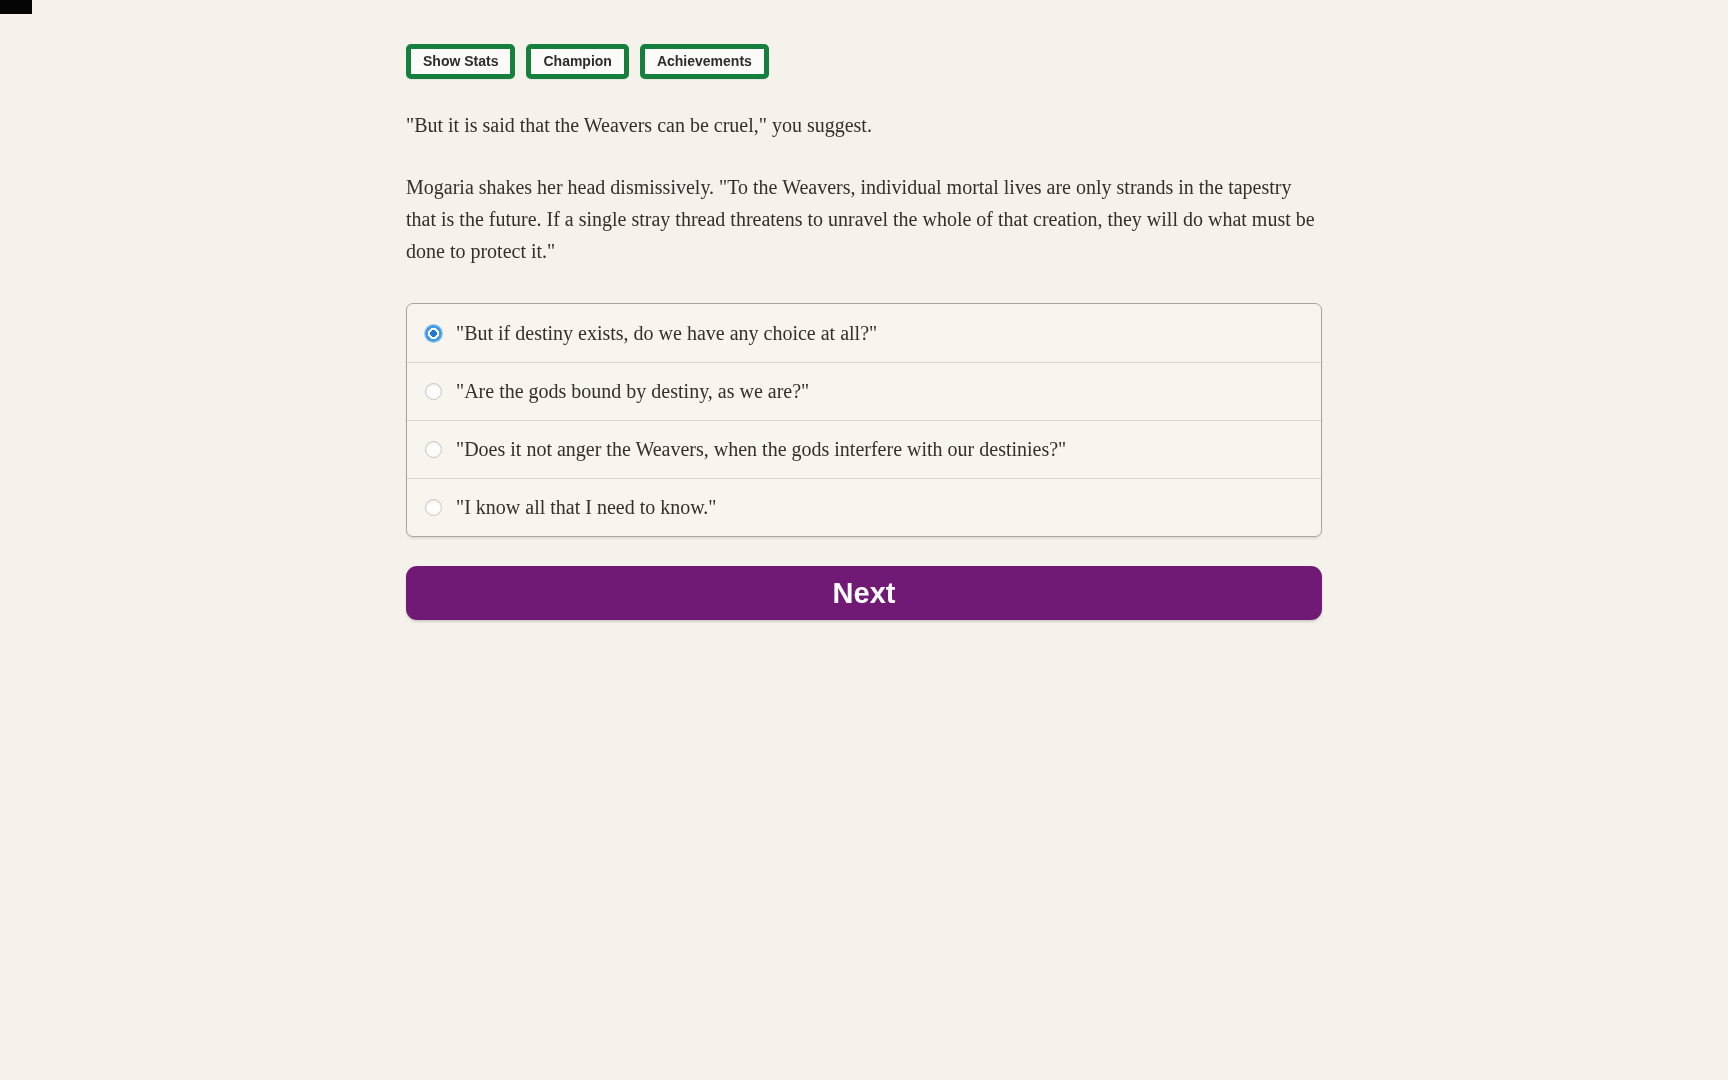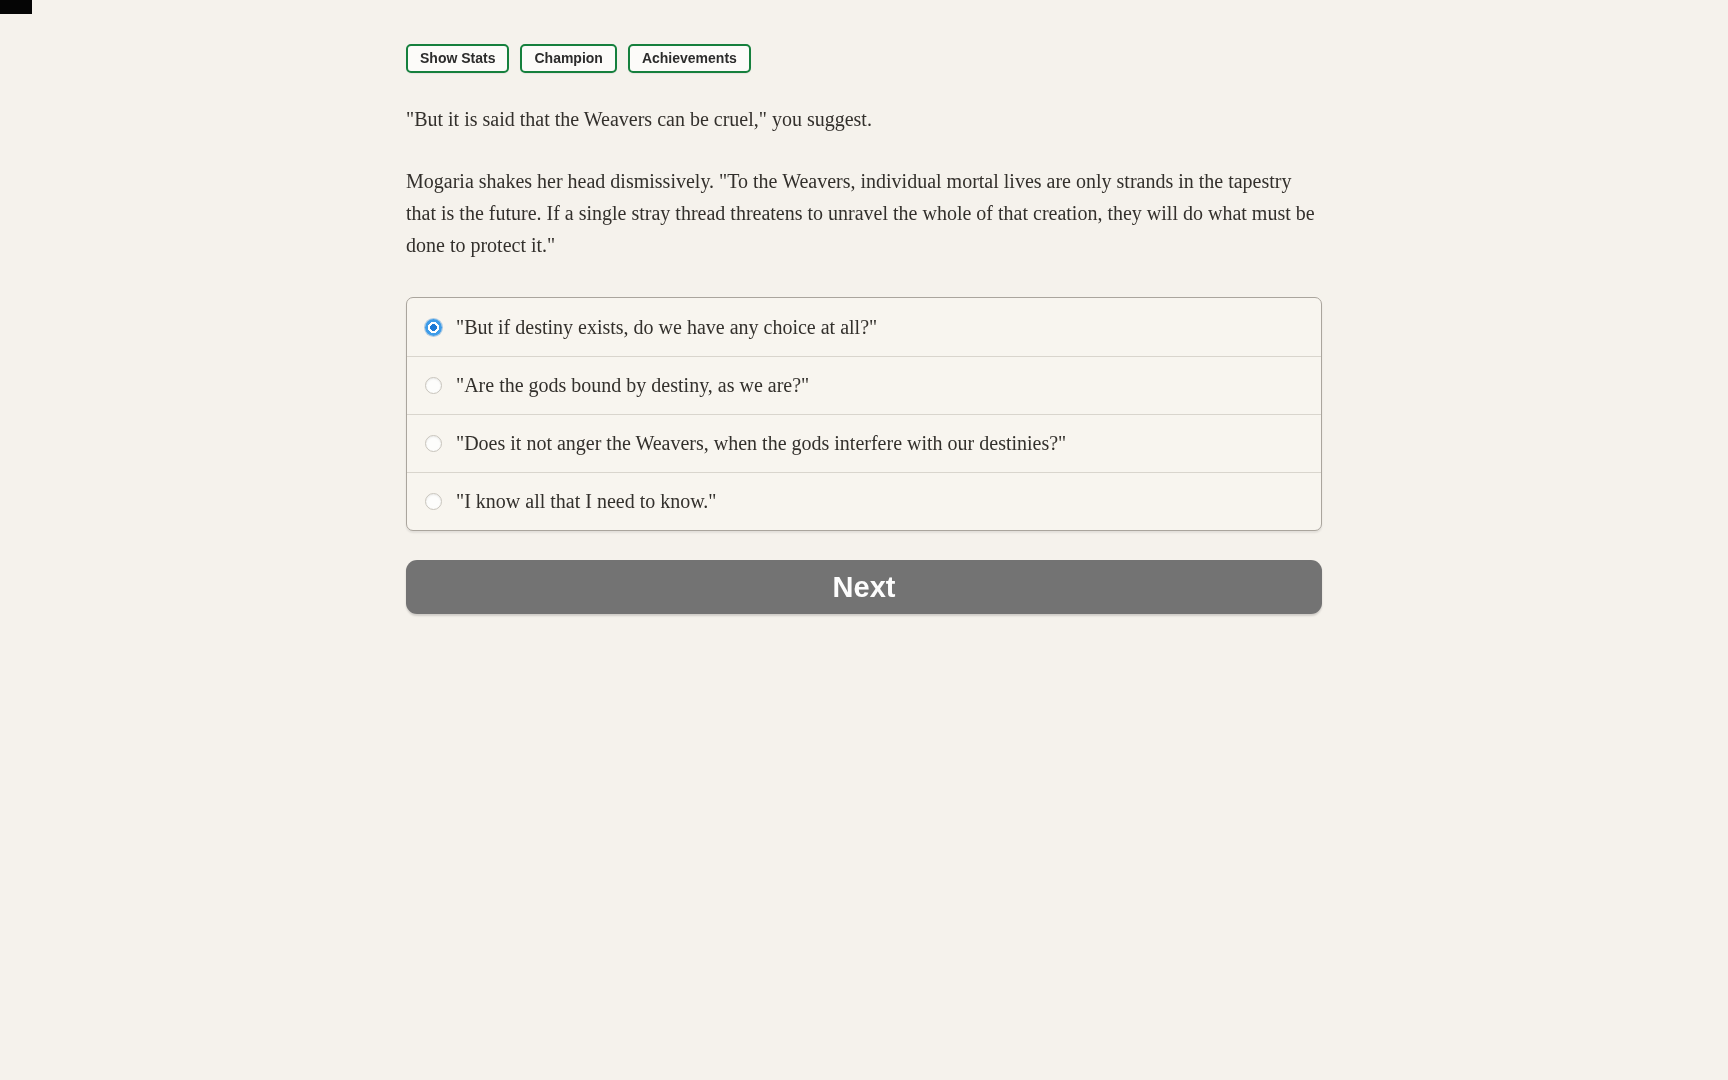--- a/index.html
+++ b/index.html
@@ -31,21 +31,21 @@
     color: #2e2c29;
   }
   .toolbar {
     margin-top: 24px;
     display: flex;
     gap: 11px;
     font-family: "Liberation Sans", sans-serif;
   }
   .tool-btn {
     background: #fcfbf9;
-    border: 2px solid #15803d;
+    border: 5px solid #15803d;
     border-radius: 5px;
     padding: 3px 12px 4px 12px;
     font-size: 14px;
     font-weight: 600;
     color: #2c2c2c;
     font-family: "Liberation Sans", sans-serif;
     box-shadow: 0 1px 1px rgba(0,0,0,0.06);
     cursor: pointer;
     line-height: 18px;
   }
@@ -89,21 +89,21 @@
   }
   .choice-label {
     margin-left: 14px;
     font-size: 20px;
     color: #33302c;
   }
   .next-btn {
     margin-top: 29px;
     width: 916px;
     height: 54px;
-    background: #737373;
+    background: #701a75;
     border: none;
     border-radius: 11px;
     color: #fdfdfd;
     font-family: "Liberation Sans", sans-serif;
     font-size: 29px;
     font-weight: 700;
     text-align: center;
     line-height: 54px;
     cursor: pointer;
     box-shadow: 0 2px 2px rgba(0,0,0,0.15);

